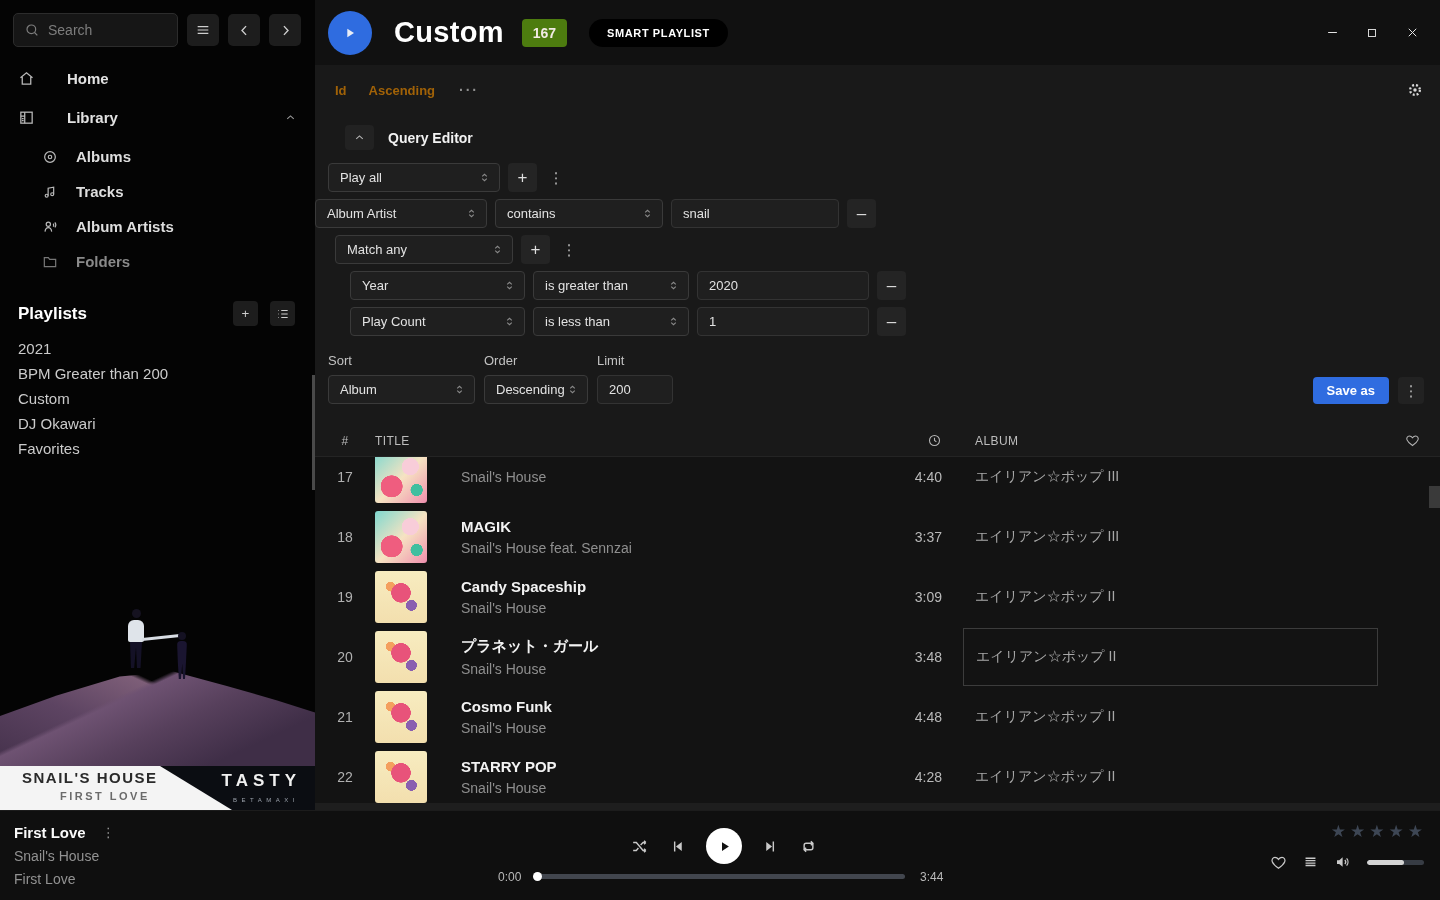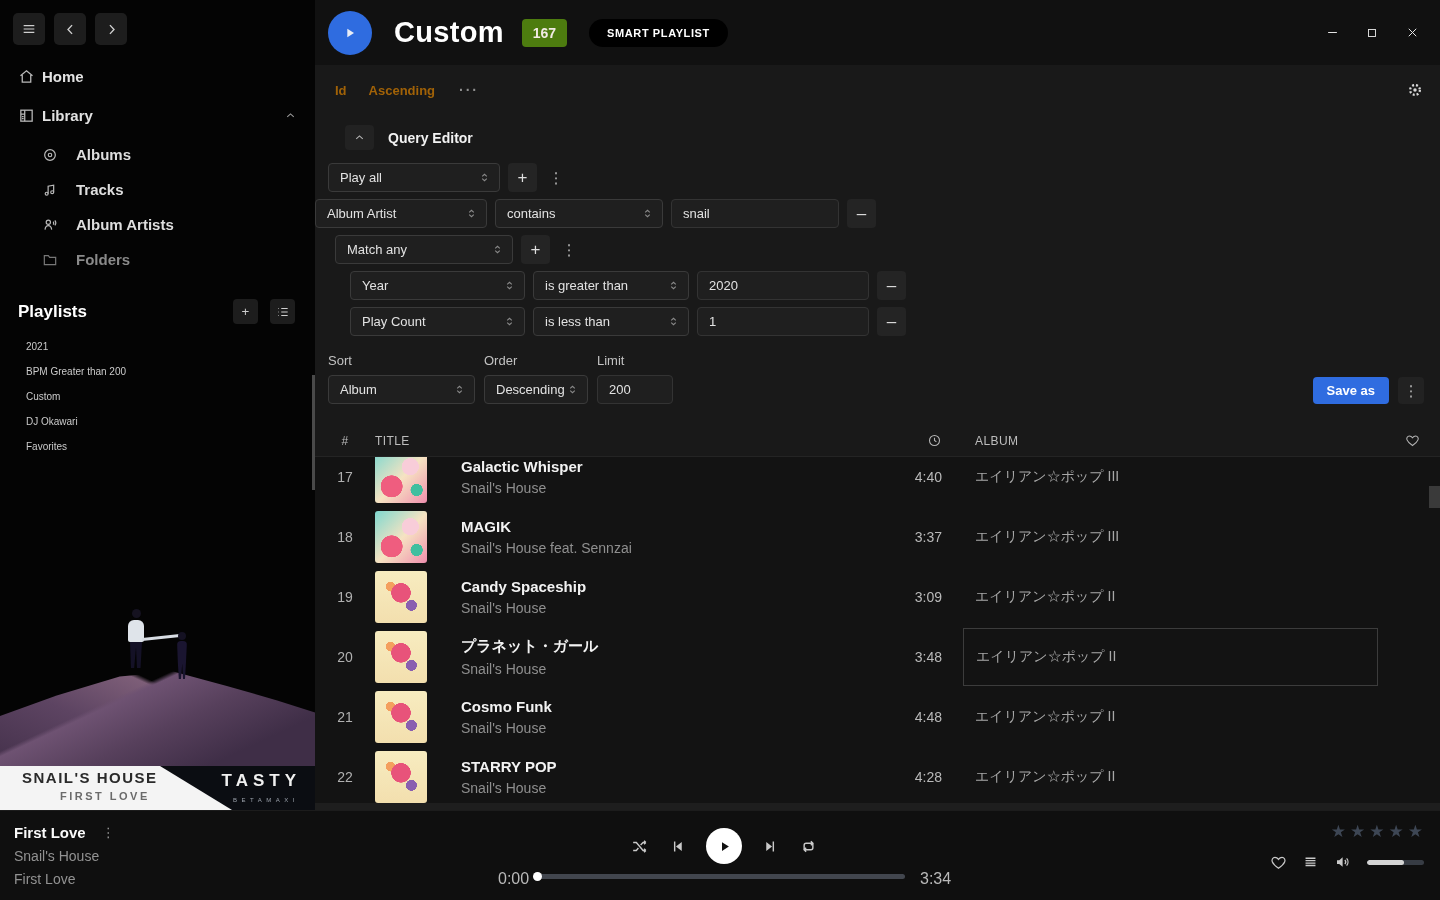--- a/index.html
+++ b/index.html
@@ -11,36 +11,36 @@
   
   .sidebar{grid-row:1;grid-column:1;background:#040404;position:relative;overflow:hidden}
   .side-top{display:flex;gap:9px;padding:13px 13px 12px 13px;align-items:center}
   .search-box{width:165px;height:34px;background:#161616;border:1px solid #2c2c2c;border-radius:5px;
     display:flex;align-items:center;gap:8px;padding:0 10px;color:#7d7d7d}
   .search-box input{background:transparent;border:0;outline:0;color:#ddd;font-size:14px;width:118px;
     font-family:"Liberation Sans",sans-serif}
   .search-box input::placeholder{color:#7d7d7d}
   .icon-btn{width:32px;height:32px;background:#1d1d1d;border-radius:5px;border:0;color:#cfcfcf;
     display:flex;align-items:center;justify-content:center;cursor:pointer}
-  .nav-row{display:flex;align-items:center;gap:7px;padding:0 18px;height:39px;color:#e2e2e2;
+  .nav-row{display:flex;align-items:center;gap:32px;padding:0 18px;height:39px;color:#e2e2e2;
     font-weight:bold;font-size:15px;cursor:pointer}
   .nav-row .grow{flex:1}
   .nav-icon{color:#b9b9b9}
   .chev{color:#9a9a9a}
   .lib-list{list-style:none;margin-top:2px}
   .lib-item{display:flex;align-items:center;gap:18px;padding-left:42px;height:35px;font-weight:bold;
     font-size:15px;color:#dedede;cursor:pointer}
   .lib-item:nth-child(4),.lib-item:nth-child(5){color:#8a8a8a}
   .lib-item:nth-child(4) .nav-icon,.lib-item:nth-child(5) .nav-icon{color:#777}
   .pl-head{display:flex;align-items:center;margin-top:22px;padding:0 20px 0 18px;gap:12px}
   .pl-title{font-size:17px;font-weight:bold;color:#fff;flex:1}
   .mini-btn{width:25px;height:25px;background:#1d1d1d;border-radius:4px;border:0;color:#cfcfcf;
     display:flex;align-items:center;justify-content:center;cursor:pointer}
   .pl-list{list-style:none;margin-top:10px}
-  .pl-item{height:25px;display:flex;align-items:center;padding-left:26px;font-size:10px;color:#cbcbcb;cursor:pointer}
+  .pl-item{height:25px;display:flex;align-items:center;padding-left:18px;font-size:15px;color:#cbcbcb;cursor:pointer}
   .side-scroll{position:absolute;right:0;top:375px;width:3px;height:115px;background:#4a4a4a}
 
   
   .np-art{position:absolute;left:0;bottom:0;width:315px;height:315px;cursor:pointer;overflow:hidden;
     background:
      radial-gradient(38px 30px at 72px 62px,rgba(255,90,130,.85),rgba(255,90,130,0) 70%),
      radial-gradient(30px 24px at 120px 80px,rgba(255,120,150,.8),rgba(255,120,150,0) 70%),
      radial-gradient(26px 22px at 160px 92px,rgba(255,140,160,.8),rgba(255,140,160,0) 70%),
      radial-gradient(34px 26px at 205,72px,rgba(255,100,140,.8),rgba(255,100,140,0) 70%),
      radial-gradient(40px 32px at 248px 48px,rgba(255,80,120,.9),rgba(255,80,120,0) 70%),
@@ -160,36 +160,45 @@
   .player{grid-row:2;grid-column:1/3;background:#0f0f0f;position:relative;border-top:1px solid #1c1c1c}
   .np-info{position:absolute;left:14px;top:13px}
   .np-line1{display:flex;align-items:center;gap:16px}
   .np-title{font-size:15px;font-weight:bold;color:#fafafa}
   .np-kebab{background:transparent;border:0;color:#9a9a9a;font-size:13px;cursor:pointer}
   .np-artist,.np-album{font-size:14px;color:#929292;margin-top:7px;cursor:pointer}
   .controls{position:absolute;left:630px;top:17px;display:flex;align-items:center;gap:20px;color:#c9c9c9}
   .ctl-btn{background:transparent;border:0;color:#c9c9c9;cursor:pointer}
   .play-btn{width:36px;height:36px;border-radius:50%;background:#fff;border:0;display:flex;
     align-items:center;justify-content:center;cursor:pointer}
-  .ptime{position:absolute;font-size:16px;color:#b9b9b9;top:59px}
+  .ptime{position:absolute;font-size:12px;color:#b9b9b9;top:59px}
   .t-left{left:498px}.t-right{left:920px}
   .pbar{position:absolute;left:535px;top:63px;width:370px;height:5px;border-radius:3px;background:#42464e;cursor:pointer}
   .pthumb{position:absolute;left:-2px;top:-2px;width:9px;height:9px;border-radius:50%;background:#fff}
   .rating{position:absolute;right:16px;top:10px;display:flex;gap:3px;font-size:17px;color:#3d4654;cursor:pointer;letter-spacing:1px}
   .pr-icons{position:absolute;right:16px;top:42px;display:flex;align-items:center;gap:15px;color:#b8b8b8}
   .vol-slider{width:57px;height:5px;border-radius:3px;background:#373c44;overflow:hidden;cursor:pointer}
   .vol-fill{height:100%;background:#d4d4d4;border-radius:3px}
 </style>
 </head>
 <body>
 
 <div class="app">
 
   <aside class="sidebar">
     <div class="side-top">
+      <div class="search-box">
+        <span>
+          <svg width="16" height="16" viewBox="0 0 24 24" fill="none" stroke="currentColor" stroke-width="1.8">
+              <circle cx="11" cy="11" r="6.5"></circle>
+              <path d="M15.8 15.8 20 20"></path>
+            </svg>
+        </span>
+        <input placeholder="Search" style="">
+      </div>
       <button class="icon-btn">
         <span>
           <svg width="16" height="16" viewBox="0 0 24 24" fill="none" stroke="currentColor" stroke-width="1.8">
               <path d="M4 7h16M4 12h16M4 17h16"></path>
             </svg>
         </span>
       </button>
       <button class="icon-btn">
         <span>
           <svg width="15" height="15" viewBox="0 0 24 24" fill="none" stroke="currentColor" stroke-width="2.2">
@@ -529,21 +538,20 @@
               </svg>
           </span>
         </span>
       </div>
 
       <div class="rows">
         <div class="trow tgrid">
           <span class="td-num">17</span>
           <div class="thumb art-ap3"></div>
           <div class="td-title">
-            <span class="tt">Galactic Whisper</span>
             <span class="ta">Snail's House</span>
           </div>
           <span class="td-dur">4:40</span>
           <div class="td-album">エイリアン☆ポップ III</div>
           <span></span>
         </div>
         <div class="trow tgrid">
           <span class="td-num">18</span>
           <div class="thumb art-ap3"></div>
           <div class="td-title">
@@ -650,21 +658,21 @@
               <path d="M6.5 15.5v-5a2.5 2.5 0 0 1 2.5-2.5h8.5M15 5.5 17.5 8 15 10.5M17.5 8.5v5a2.5 2.5 0 0 1-2.5 2.5H6.5M9 13.5 6.5 16 9 18.5"></path>
             </svg>
         </span>
       </button>
     </div>
 
     <span class="ptime t-left">0:00</span>
     <div class="pbar">
       <div class="pthumb"></div>
     </div>
-    <span class="ptime t-right">3:34</span>
+    <span class="ptime t-right">3:44</span>
 
     <div class="rating">
       <span>★</span>
       <span>★</span>
       <span>★</span>
       <span>★</span>
       <span>★</span>
     </div>
 
     <div class="pr-icons">

